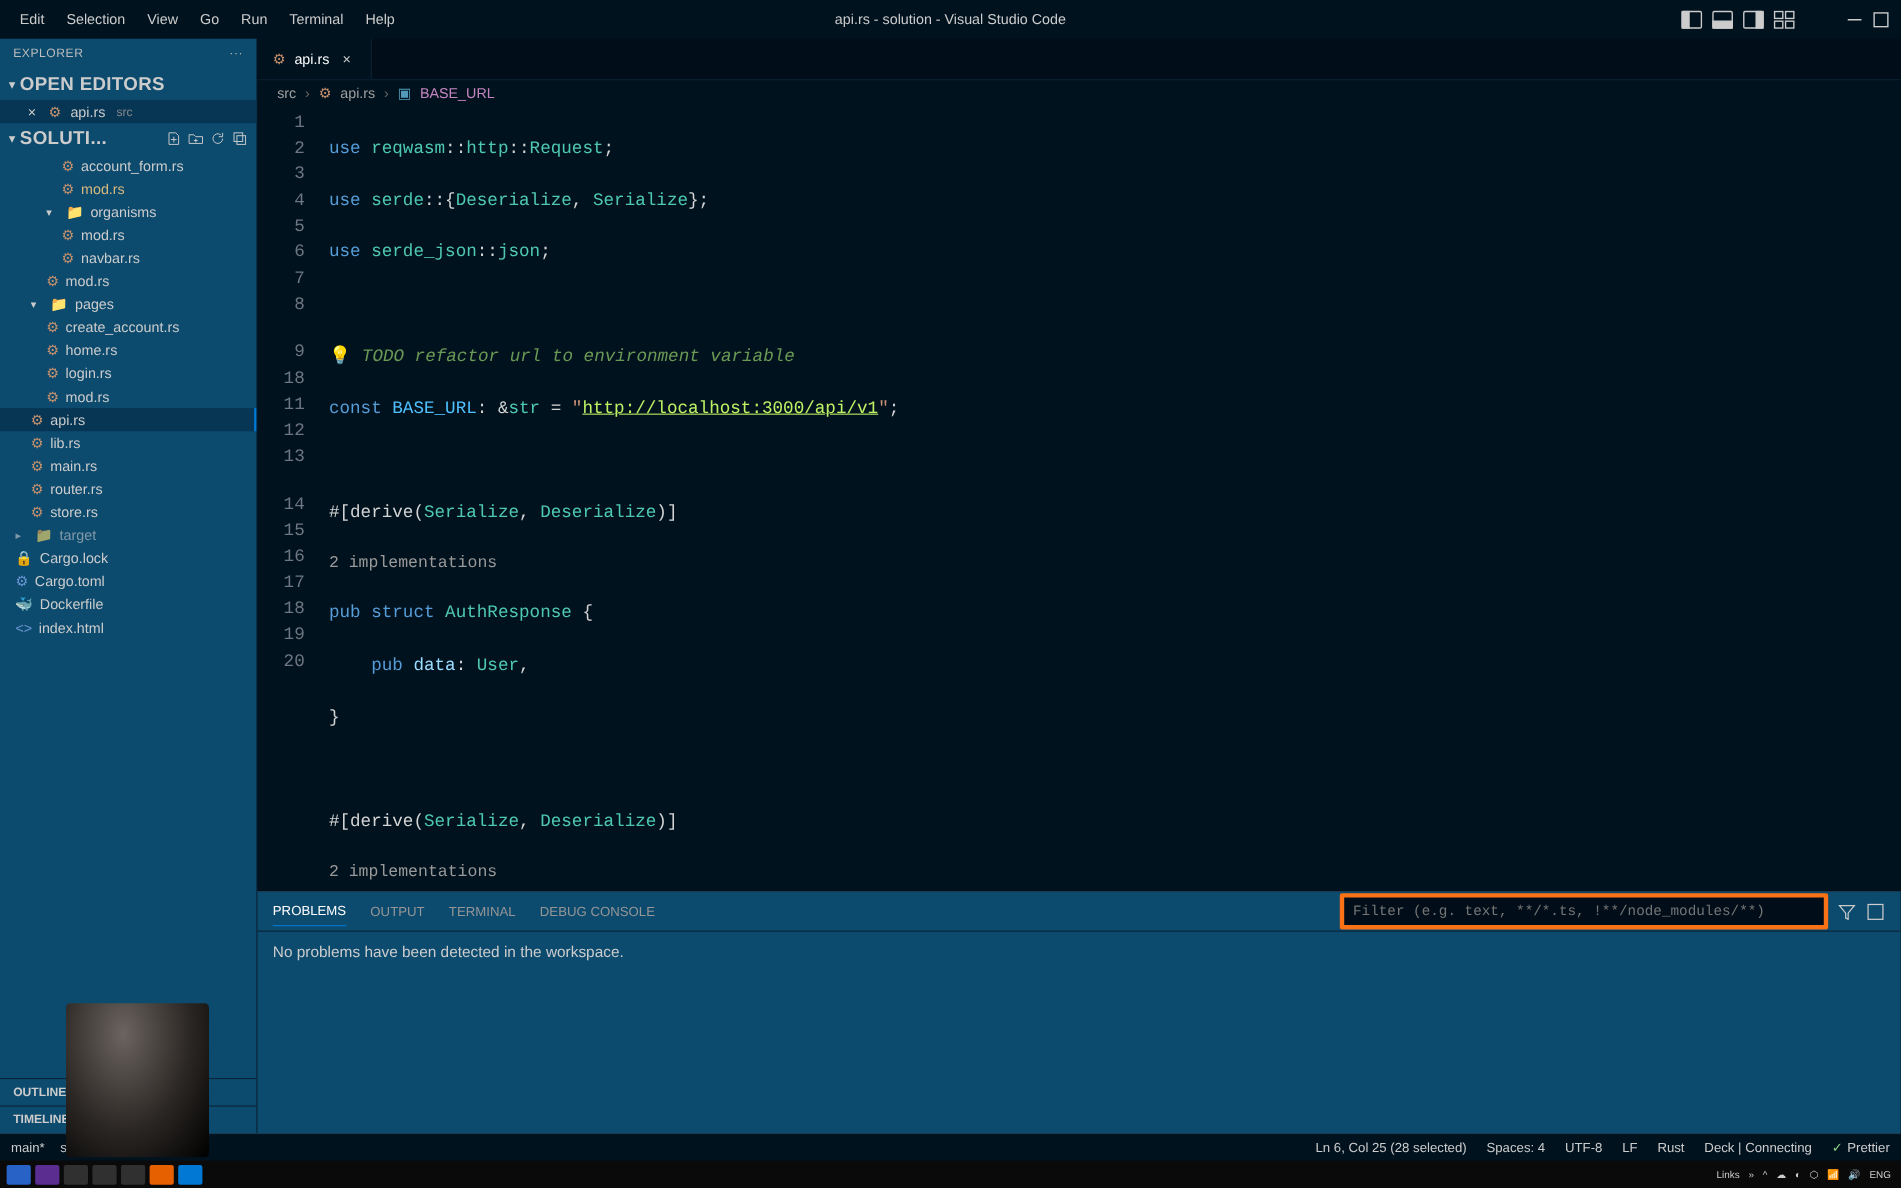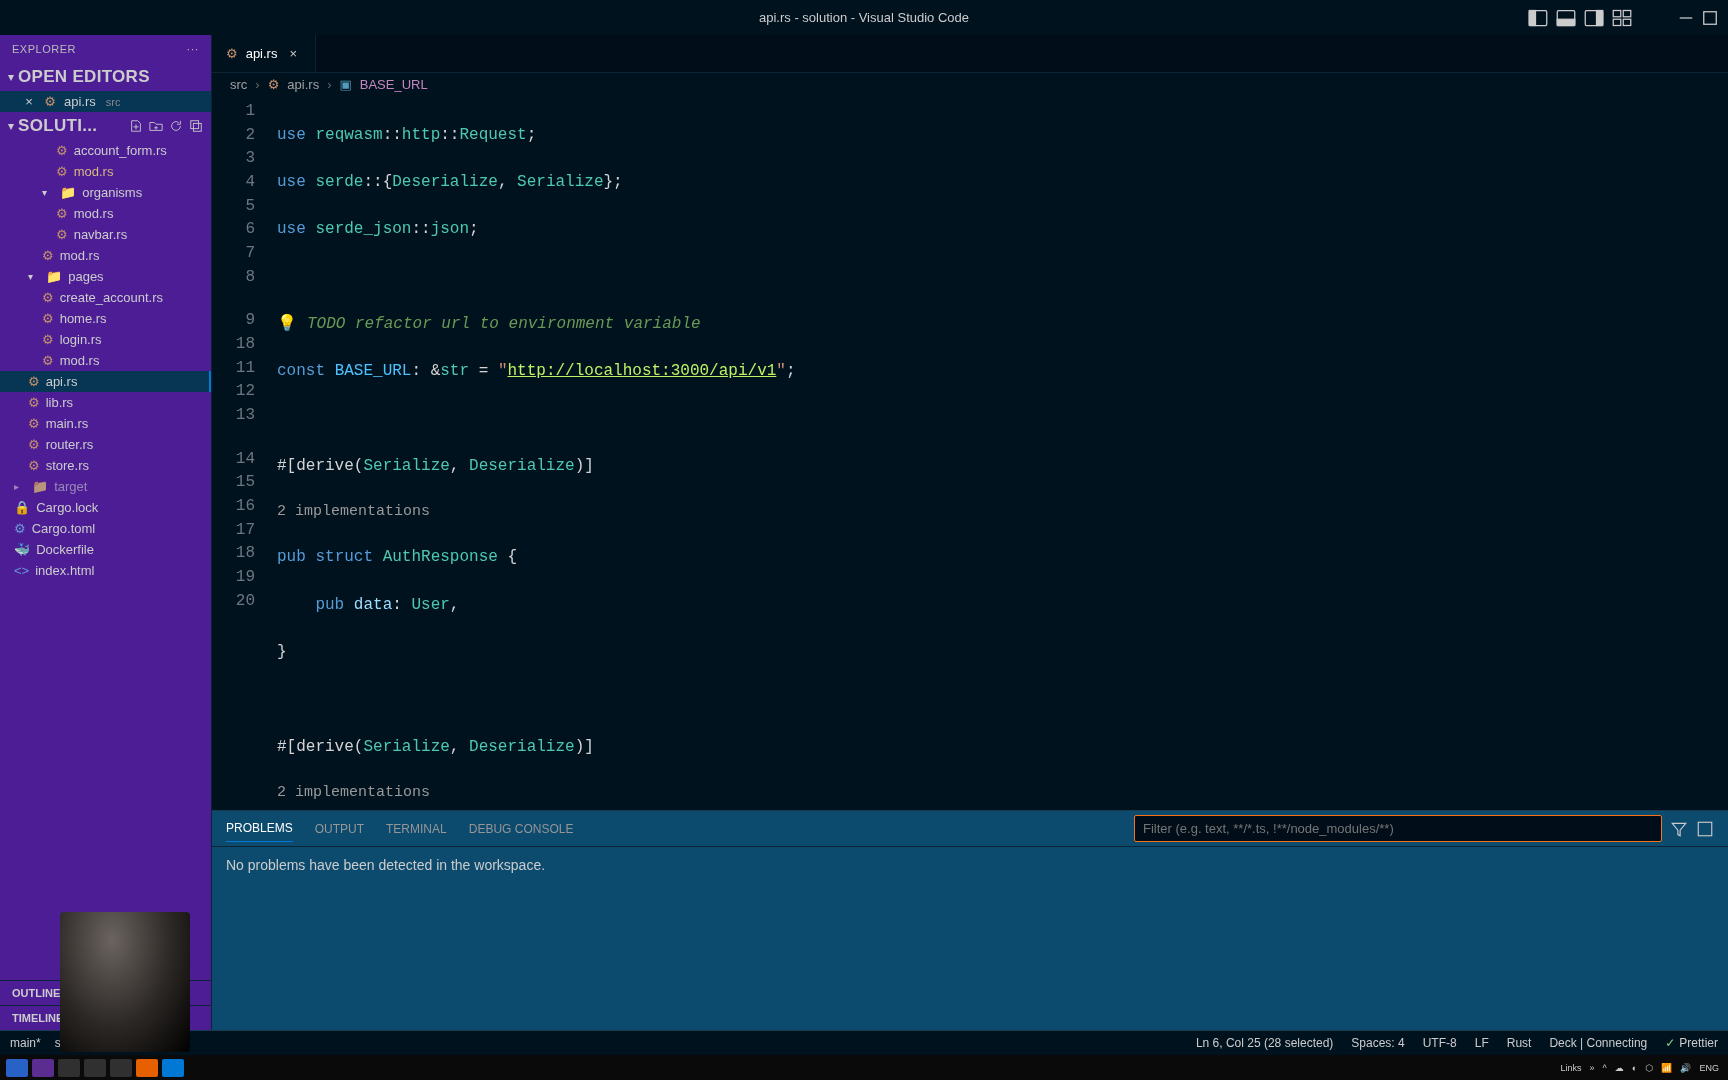--- a/index.html
+++ b/index.html
@@ -26,22 +26,22 @@
 .menu-item { padding: 6px 10px; color: #cccccc; cursor: pointer; font-size: 13px; }
 .window-title { position: absolute; left: 50%; transform: translateX(-50%); color: #cccccc; font-size: 13px; }
 .window-controls { position: absolute; right: 0; display: flex; gap: 4px; align-items: center; padding-right: 8px;}
 .wc-icon { width: 20px; height: 20px; display:flex; align-items:center; justify-content:center; cursor:pointer; }
 .wc-icon svg { stroke: #cccccc; fill:none; }
 .layout-icons { display:flex; gap:8px; margin-right: 40px;}
 
 .main-layout { flex: 1; display: flex; height: calc(100% - 35px - 25px - 25px); }
 
 .sidebar {
-  width: 212px;
-  background: #4c1d95;
+  width: 234px;
+  background: #0c4a6e;
   border-right: 1px solid #0a2436;
   display: flex;
   flex-direction: column;
   font-size: 13px;
 }
 .sidebar-title {
   display: flex;
   align-items: center;
   justify-content: space-between;
   padding: 8px 12px;
@@ -126,21 +126,21 @@
 .panel {
   height: 220px;
   border-top:1px solid #1b3a50;
   display:flex; flex-direction:column;
   background:#0c4a6e;
 }
 .panel-tabs { display:flex; align-items:center; padding:0 14px; height:36px; gap:22px; border-bottom:1px solid #0a2436;}
 .ptab { color:#969696; font-size:12px; cursor:pointer; padding:6px 0;}
 .ptab.active { color:#ffffff; border-bottom:1px solid #0078d4; }
 .panel-filter { margin-left:auto; display:flex; align-items:center; gap:8px;}
-.panel-filter input { background:#010e19; border:1px solid #f97316; color:#ccc; padding:5px 8px; width:528px; font-size:13px; border-radius:2px;}
+.panel-filter input { background:#010e19; border:4px solid #f97316; color:#ccc; padding:5px 8px; width:444px; font-size:13px; border-radius:2px;font-family:Liberation Mono, monospace;}
 .panel-filter svg { width:18px; height:18px; stroke:#cccccc; fill:none; cursor:pointer;}
 .panel-body { padding:10px 14px; color:#cccccc; font-size:14px; }
 
 .statusbar {
   height:25px;
   background:#01121f;
   border-top:1px solid #1b3a50;
   display:flex;
   align-items:center;
   color:#cccccc;
@@ -172,20 +172,29 @@
   background: radial-gradient(ellipse at 40% 20%, #6b6460 0%, #2b2724 55%, #000 100%);
   border-radius:4px;
   z-index:50;
 }
 .rel { position:relative; }
 </style>
 </head>
 <body>
 
 <div class="titlebar">
+  <div class="menu">
+    <div class="menu-item">Edit</div>
+    <div class="menu-item">Selection</div>
+    <div class="menu-item">View</div>
+    <div class="menu-item">Go</div>
+    <div class="menu-item">Run</div>
+    <div class="menu-item">Terminal</div>
+    <div class="menu-item">Help</div>
+  </div>
   <div class="window-title">api.rs - solution - Visual Studio Code</div>
   <div class="window-controls">
     <div class="layout-icons">
       <span class="wc-icon">
           <svg viewBox="0 0 16 16">
             <rect x="1" y="2" width="14" height="12" rx="1"></rect>
             <rect x="1" y="2" width="5" height="12" fill="#ccc"></rect>
           </svg>
         </span>
       <span class="wc-icon">

